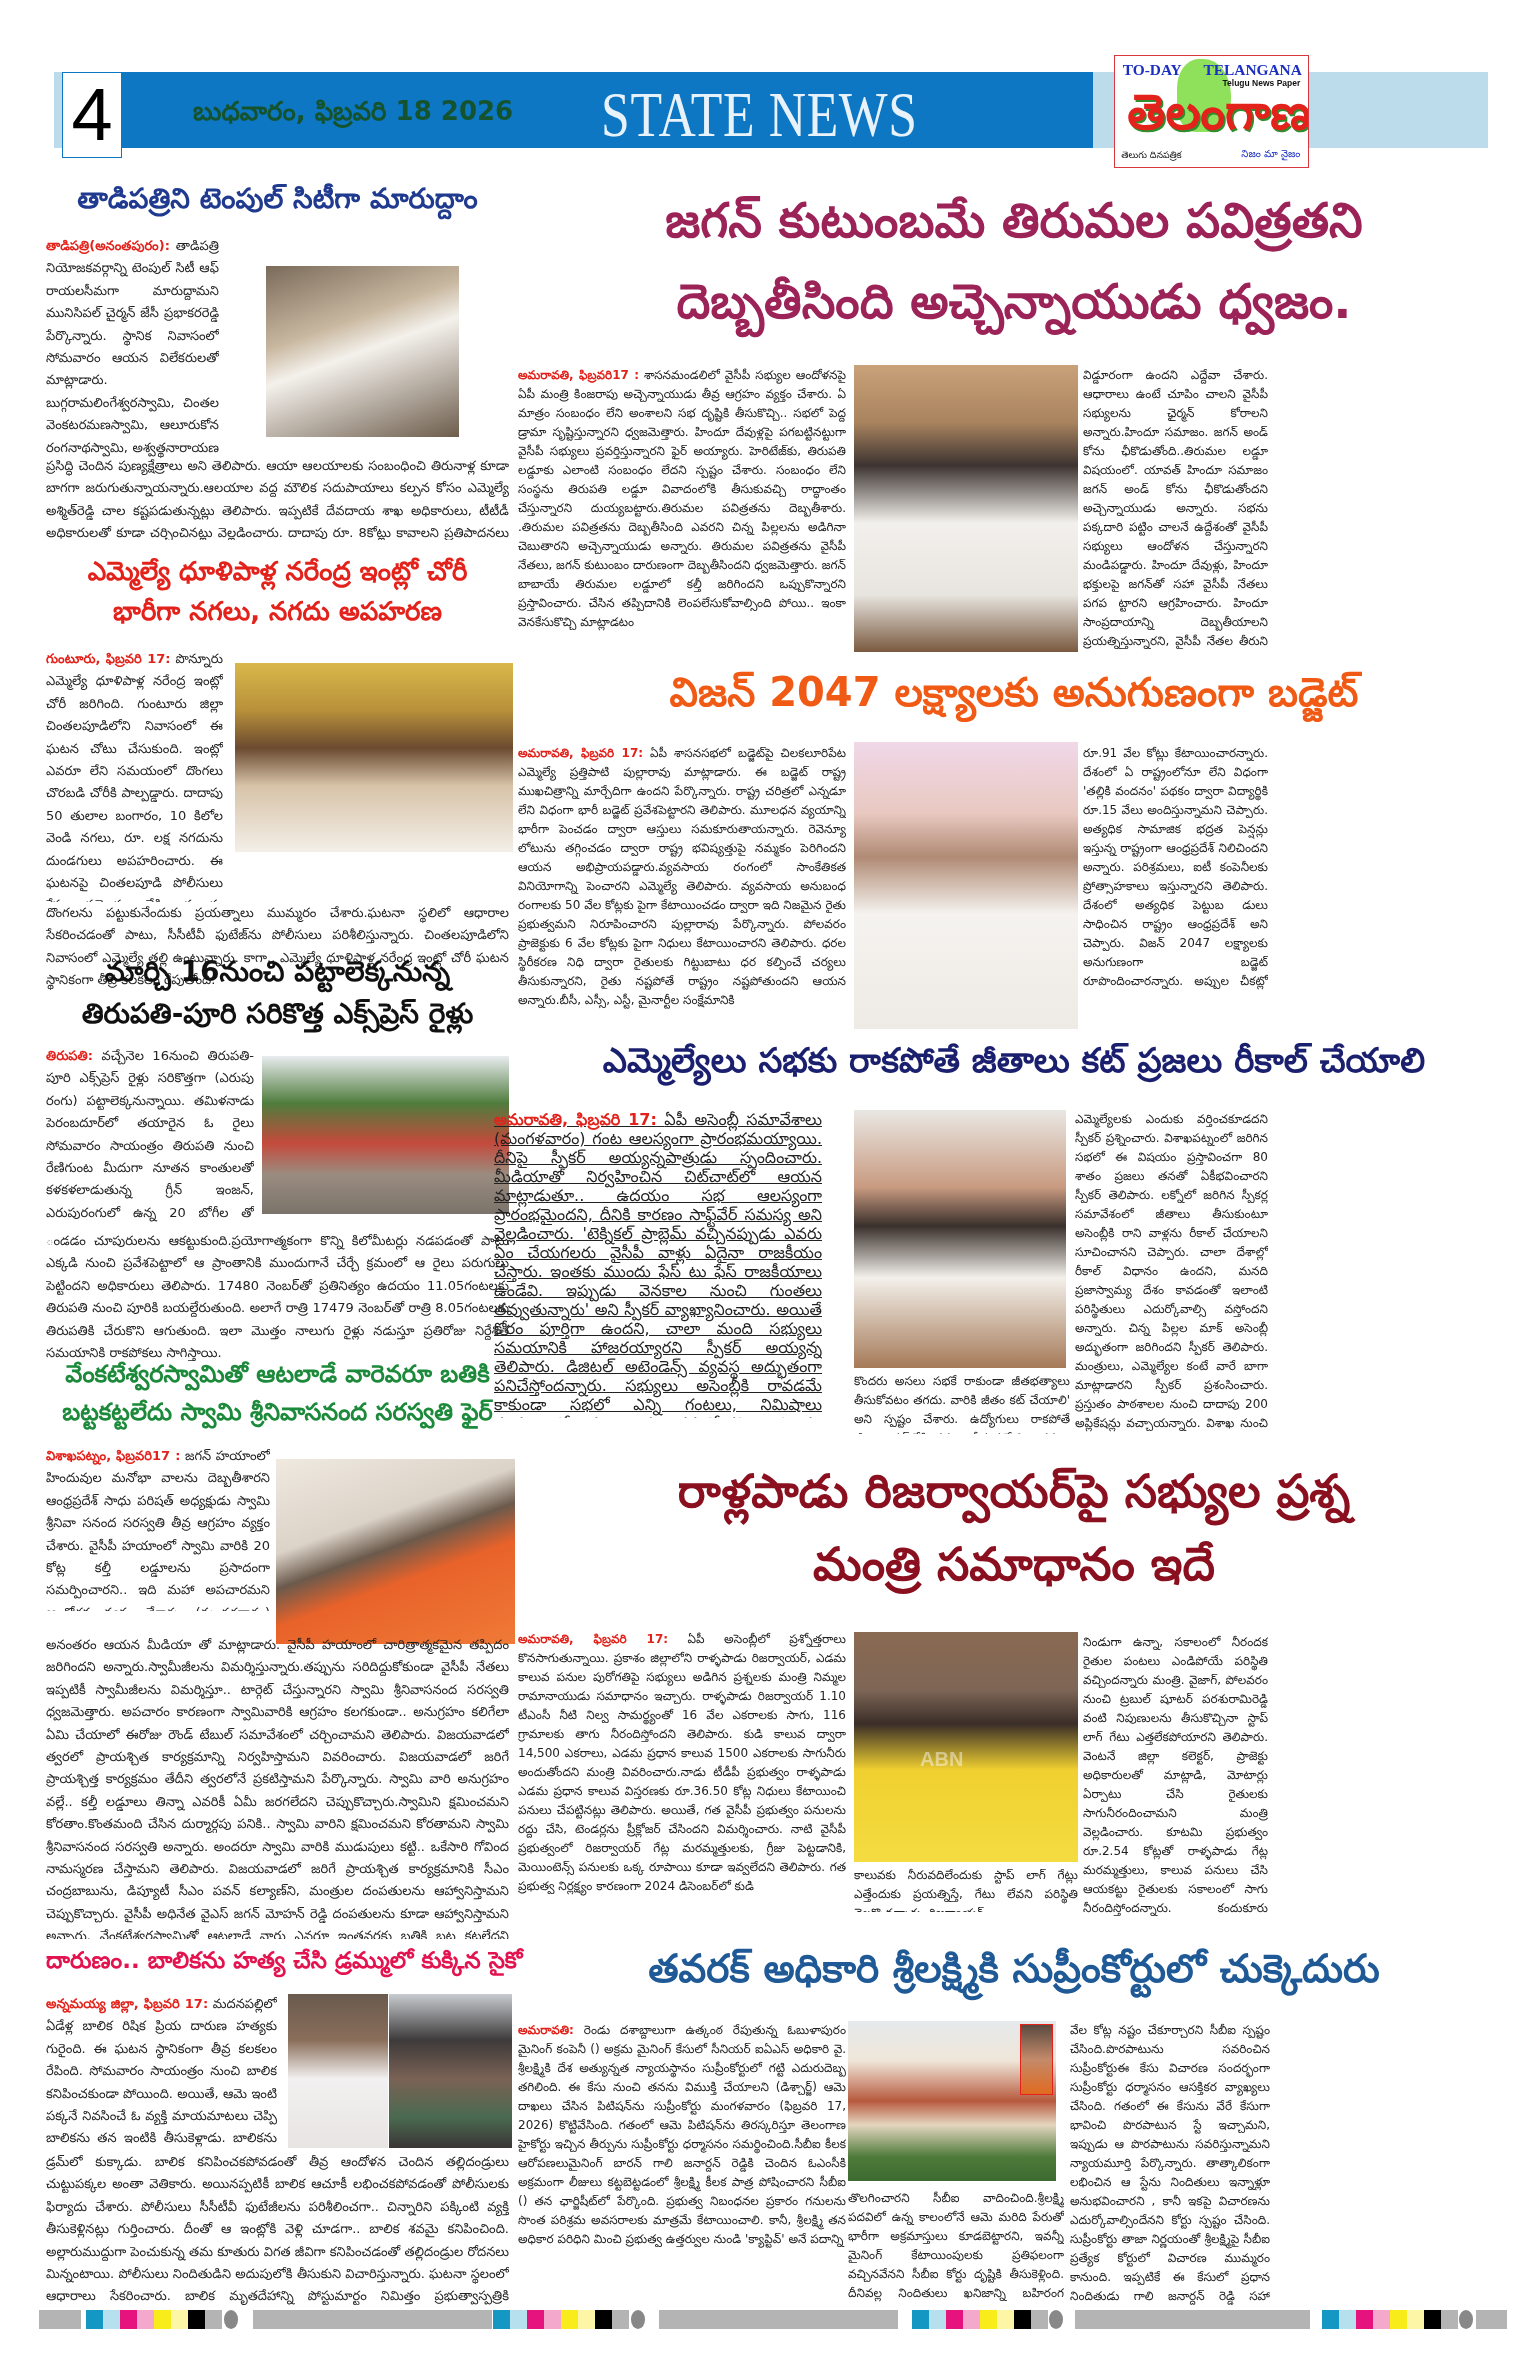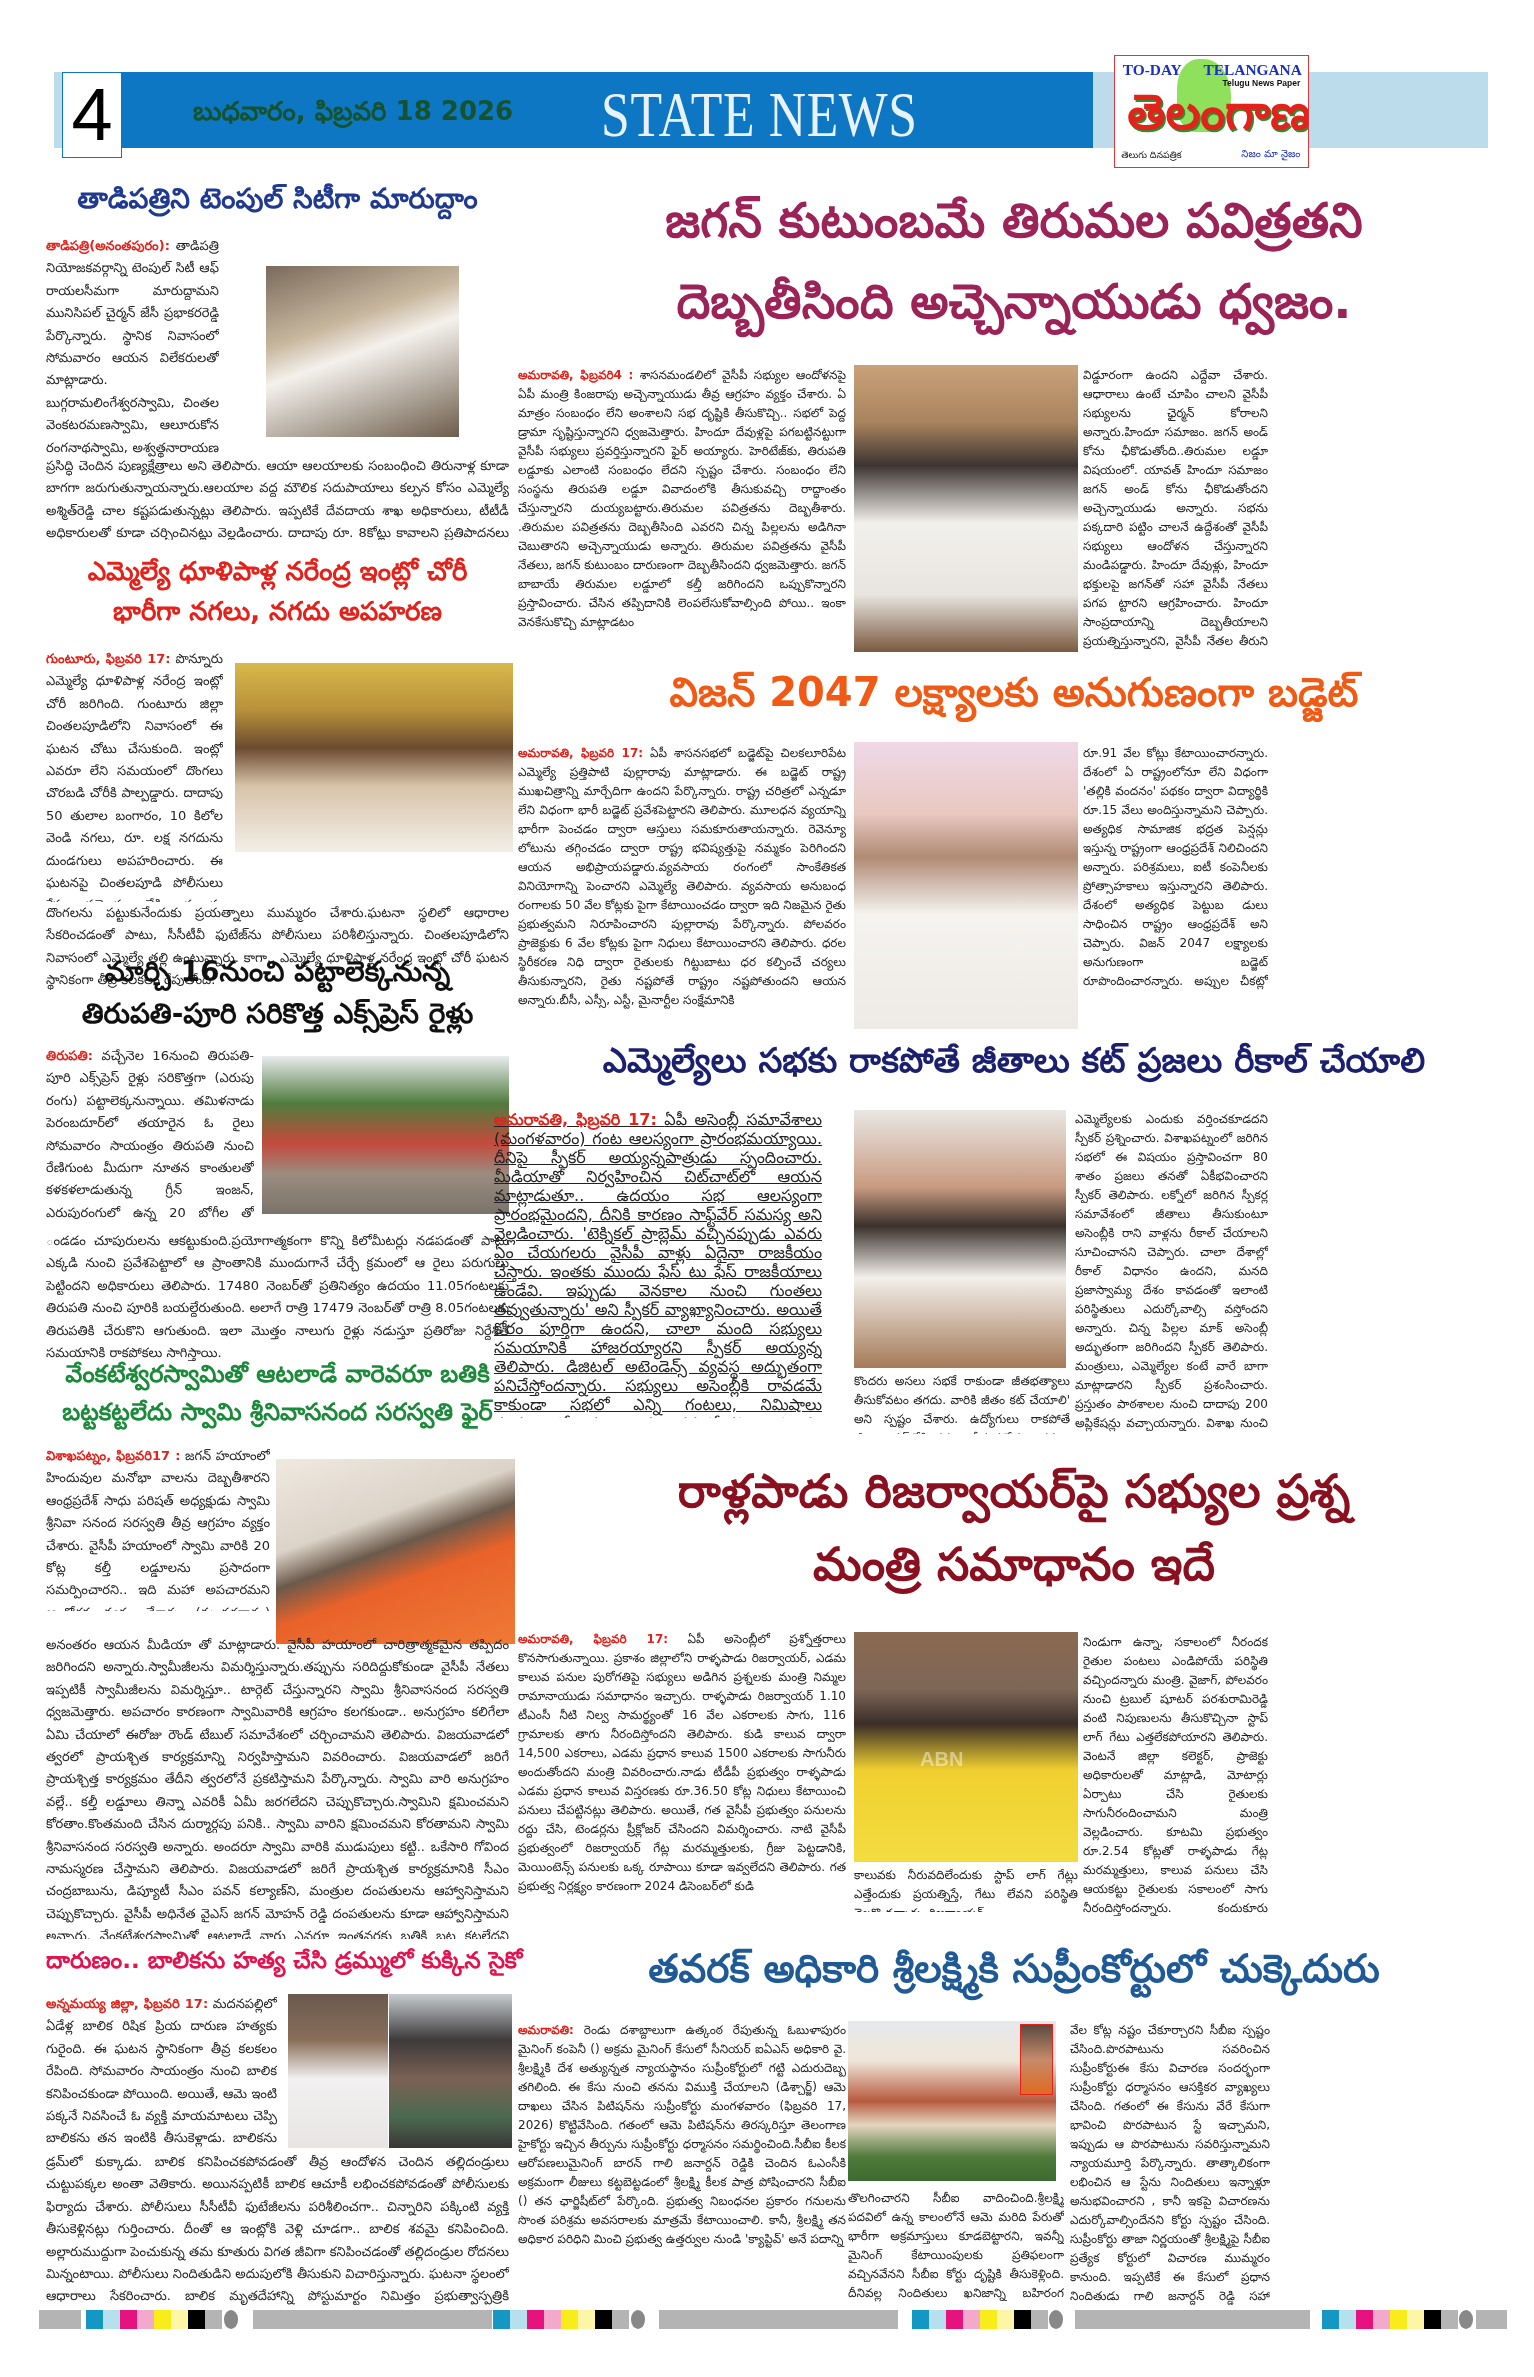--- a/index.html
+++ b/index.html
@@ -85,21 +85,21 @@
   <span class="dateline">అన్నమయ్య జిల్లా, ఫిబ్రవరి 17:</span>
   <span>మదనపల్లిలో ఏడేళ్ల బాలిక రిషిక ప్రియ దారుణ హత్యకు గురైంది. ఈ ఘటన స్థానికంగా తీవ్ర కలకలం రేపింది. సోమవారం సాయంత్రం నుంచి బాలిక కనిపించకుండా పోయింది. అయితే, ఆమె ఇంటి పక్కనే నివసించే ఓ వ్యక్తి మాయమాటలు చెప్పి బాలికను తన ఇంటికి తీసుకెళ్లాడు. బాలికను కిరాతకంగా హత్య చేసి.. ఆపై మృతదేహాన్ని</span>
 </div>
 <div class="photo" style="left:288px;top:1994px;width:100px;height:154px;background:linear-gradient(180deg,#6a5a4e 0%,#8a6e5a 30%,#f2f0f0 55%,#e8e4e4 100%);"></div>
 <div class="photo" style="left:389px;top:1994px;width:123px;height:154px;background:linear-gradient(180deg,#c8ccd0 0%,#3d3a3a 30%,#7a6255 55%,#4a6a50 80%,#3a3636 100%);"></div>
 <div class="body-text" style="left:46px;top:2151px;width:463px;height:154px;">డ్రమ్‌లో కుక్కాడు. బాలిక కనిపించకపోవడంతో తీవ్ర ఆందోళన చెందిన తల్లిదండ్రులు చుట్టుపక్కల అంతా వెతికారు. అయినప్పటికీ బాలిక ఆచూకీ లభించకపోవడంతో పోలీసులకు ఫిర్యాదు చేశారు. పోలీసులు సీసీటీవీ ఫుటేజీలను పరిశీలించగా.. చిన్నారిని పక్కింటి వ్యక్తి తీసుకెళ్లినట్లు గుర్తించారు. దీంతో ఆ ఇంట్లోకి వెళ్లి చూడగా.. బాలిక శవమై కనిపించింది. అల్లారుముద్దుగా పెంచుకున్న తమ కూతురు విగత జీవిగా కనిపించడంతో తల్లిదండ్రుల రోదనలు మిన్నంటాయి. పోలీసులు నిందితుడిని అదుపులోకి తీసుకుని విచారిస్తున్నారు. ఘటనా స్థలంలో ఆధారాలు సేకరించారు. బాలిక మృతదేహాన్ని పోస్టుమార్టం నిమిత్తం ప్రభుత్వాస్పత్రికి తరలించారు. చిన్నారి మృతితో ఆ ప్రాంతంలో విషాద వాతావరణం నెలకొంది. కాగా, నిందితుడు ఒక సైకో అని పోలీసులు నిర్ధారించారు.</div>
 
 <div class="hl" style="left:513px;top:193px;width:1002px;font-size:48px;color:#9c2358;">జగన్ కుటుంబమే తిరుమల పవిత్రతని</div>
 <div class="hl" style="left:513px;top:274px;width:1002px;font-size:48px;color:#9c2358;">దెబ్బతీసింది అచ్చెన్నాయుడు ధ్వజం.</div>
 <div class="body-text" style="left:518px;top:366px;width:328px;height:289px;font-size:12px;line-height:19px;">
-  <span class="dateline">అమరావతి, ఫిబ్రవరి4 :</span>
+  <span class="dateline">అమరావతి, ఫిబ్రవరి17 :</span>
   <span>శాసనమండలిలో వైసీపీ సభ్యుల ఆందోళనపై ఏపీ మంత్రి కింజరాపు అచ్చెన్నాయుడు తీవ్ర ఆగ్రహం వ్యక్తం చేశారు. ఏ మాత్రం సంబంధం లేని అంశాలని సభ దృష్టికి తీసుకొచ్చి.. సభలో పెద్ద డ్రామా సృష్టిస్తున్నారని ధ్వజమెత్తారు. హిందూ దేవుళ్లపై పగబట్టినట్టుగా వైసీపీ సభ్యులు ప్రవర్తిస్తున్నారని ఫైర్ అయ్యారు. హెరిటేజ్‌కు, తిరుపతి లడ్డూకు ఎలాంటి సంబంధం లేదని స్పష్టం చేశారు. సంబంధం లేని సంస్థను తిరుపతి లడ్డూ వివాదంలోకి తీసుకువచ్చి రాద్ధాంతం చేస్తున్నారని దుయ్యబట్టారు.తిరుమల పవిత్రతను దెబ్బతీశారు. .తిరుమల పవిత్రతను దెబ్బతీసింది ఎవరని చిన్న పిల్లలను అడిగినా చెబుతారని అచ్చెన్నాయుడు అన్నారు. తిరుమల పవిత్రతను వైసీపీ నేతలు, జగన్ కుటుంబం దారుణంగా దెబ్బతీసిందని ధ్వజమెత్తారు. జగన్ బాబాయే తిరుమల లడ్డూలో కల్తీ జరిగిందని ఒప్పుకొన్నారని ప్రస్తావించారు. చేసిన తప్పిదానికి లెంపలేసుకోవాల్సింది పోయి.. ఇంకా వెనకేసుకొచ్చి మాట్లాడటం</span>
 </div>
 <div class="photo" style="left:854px;top:365px;width:224px;height:287px;background:linear-gradient(180deg,#c9a27a 0%,#a9835e 20%,#3d3431 35%,#f2f0ec 55%,#e8e5e0 80%,#7a5a40 100%);"></div>
 <div class="body-text" style="left:1083px;top:366px;width:185px;height:285px;font-size:12px;line-height:19px;">విడ్డూరంగా ఉందని ఎద్దేవా చేశారు. ఆధారాలు ఉంటే చూపిం చాలని వైసీపీ సభ్యులను ఛైర్మన్ కోరాలని అన్నారు.హిందూ సమాజం. జగన్ అండ్ కోను ఛీకొడుతోంది..తిరుమల లడ్డూ విషయంలో. యావత్ హిందూ సమాజం జగన్ అండ్ కోను ఛీకొడుతోందని అచ్చెన్నాయుడు అన్నారు. సభను పక్కదారి పట్టిం చాలనే ఉద్దేశంతో వైసీపీ సభ్యులు ఆందోళన చేస్తున్నారని మండిపడ్డారు. హిందూ దేవుళ్లు, హిందూ భక్తులపై జగన్‌తో సహా వైసీపీ నేతలు పగప ట్టారని ఆగ్రహించారు. హిందూ సాంప్రదాయాన్ని దెబ్బతీయాలని ప్రయత్నిస్తున్నారని, వైసీపీ నేతల తీరుని ప్రతి ఒక్కరూ ఖండిం చాలని అచ్చెన్నాయుడు పిలుపునిచ్చారు.</div>
 
 <div class="hl" style="left:513px;top:669px;width:1002px;font-size:40px;color:#f05a14;">విజన్ 2047 లక్ష్యాలకు అనుగుణంగా బడ్జెట్</div>
 <div class="body-text" style="left:518px;top:744px;width:328px;height:285px;font-size:12px;line-height:19px;">
   <span class="dateline">అమరావతి, ఫిబ్రవరి 17:</span>
   <span>ఏపీ శాసనసభలో బడ్జెట్‌పై చిలకలూరిపేట ఎమ్మెల్యే ప్రత్తిపాటి పుల్లారావు మాట్లాడారు. ఈ బడ్జెట్ రాష్ట్ర ముఖచిత్రాన్ని మార్చేదిగా ఉందని పేర్కొన్నారు. రాష్ట్ర చరిత్రలో ఎన్నడూ లేని విధంగా భారీ బడ్జెట్ ప్రవేశపెట్టారని తెలిపారు. మూలధన వ్యయాన్ని భారీగా పెంచడం ద్వారా ఆస్తులు సమకూరుతాయన్నారు. రెవెన్యూ లోటును తగ్గించడం ద్వారా రాష్ట్ర భవిష్యత్తుపై నమ్మకం పెరిగిందని ఆయన అభిప్రాయపడ్డారు.వ్యవసాయ రంగంలో సాంకేతికత వినియోగాన్ని పెంచారని ఎమ్మెల్యే తెలిపారు. వ్యవసాయ అనుబంధ రంగాలకు 50 వేల కోట్లకు పైగా కేటాయించడం ద్వారా ఇది నిజమైన రైతు ప్రభుత్వమని నిరూపించారని పుల్లారావు పేర్కొన్నారు. పోలవరం ప్రాజెక్టుకు 6 వేల కోట్లకు పైగా నిధులు కేటాయించారని తెలిపారు. ధరల స్థిరీకరణ నిధి ద్వారా రైతులకు గిట్టుబాటు ధర కల్పించే చర్యలు తీసుకున్నారని, రైతు నష్టపోతే రాష్ట్రం నష్టపోతుందని ఆయన అన్నారు.బీసీ, ఎస్సీ, ఎస్టీ, మైనార్టీల సంక్షేమానికి</span>
 </div>

